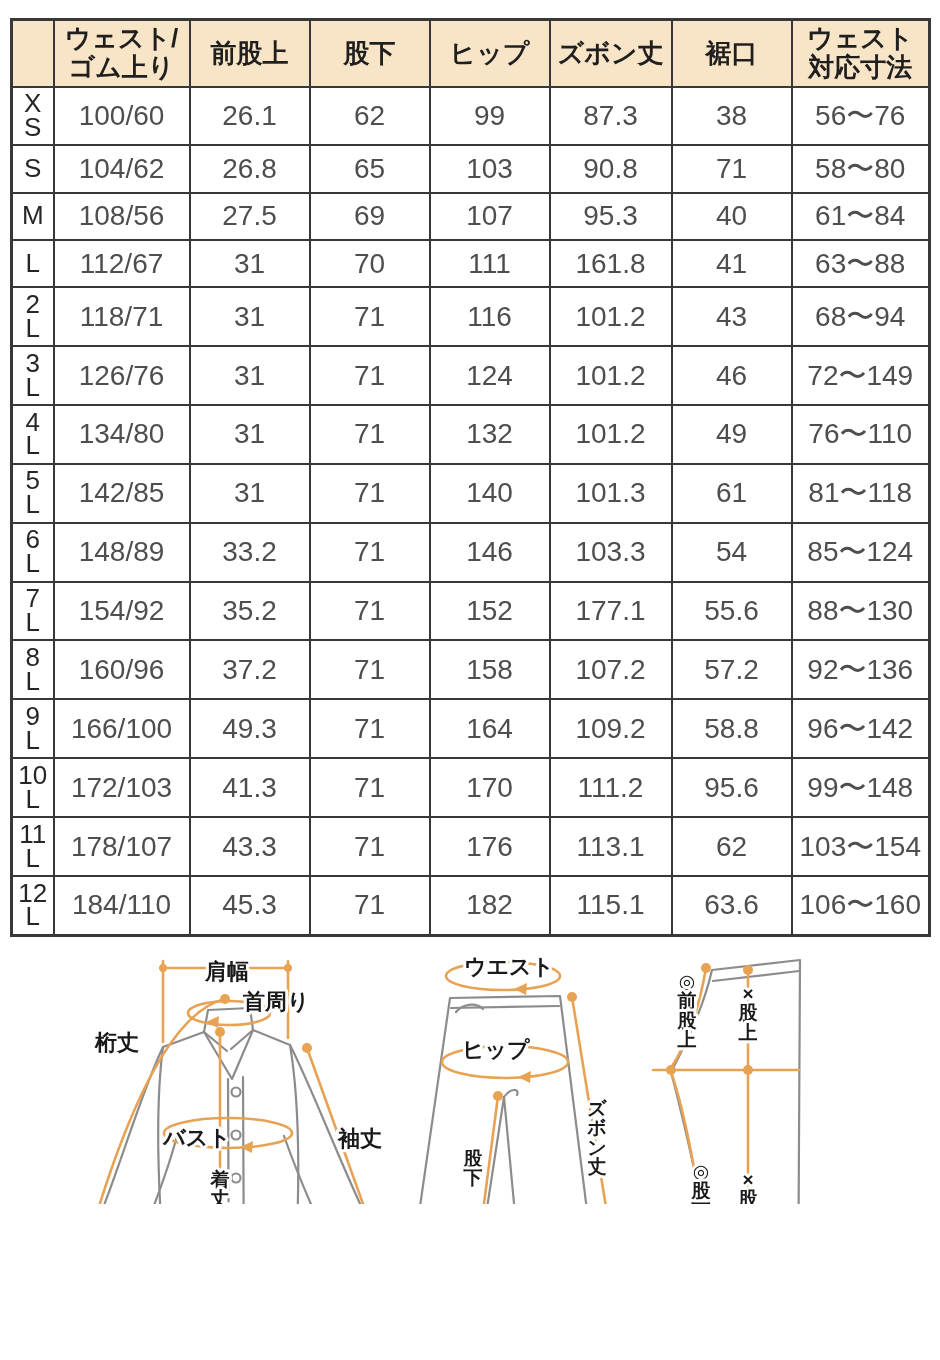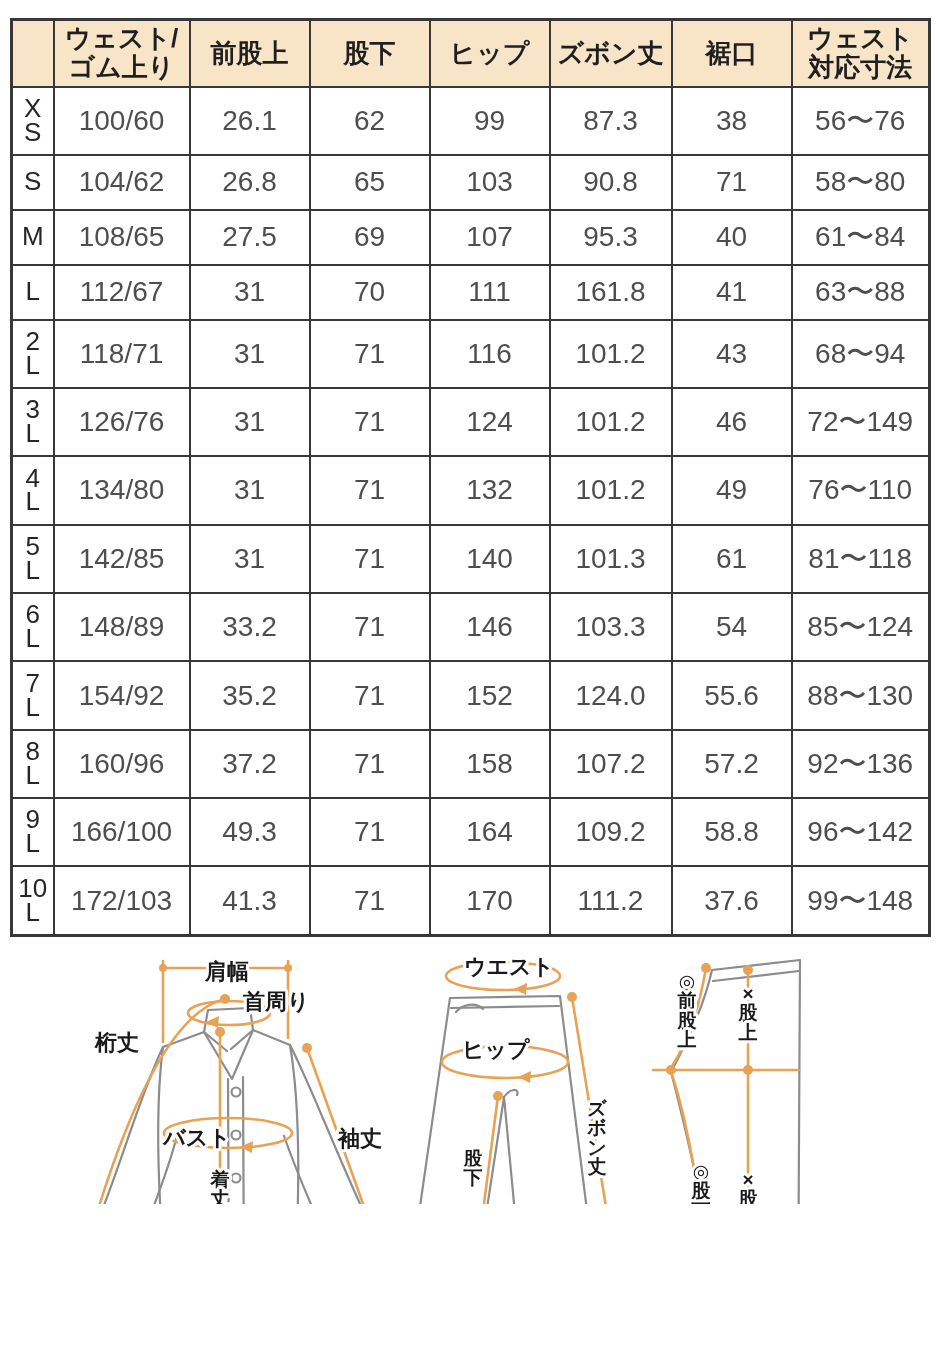--- a/index.html
+++ b/index.html
@@ -98,21 +98,21 @@
         <td>104/62</td>
         <td>26.8</td>
         <td>65</td>
         <td>103</td>
         <td>90.8</td>
         <td>71</td>
         <td>58〜80</td>
       </tr>
       <tr>
         <td class="size">M</td>
-        <td>108/65</td>
+        <td>108/56</td>
         <td>27.5</td>
         <td>69</td>
         <td>107</td>
         <td>95.3</td>
         <td>40</td>
         <td>61〜84</td>
       </tr>
       <tr>
         <td class="size">L</td>
         <td>112/67</td>
@@ -178,21 +178,21 @@
         <td>54</td>
         <td>85〜124</td>
       </tr>
       <tr>
         <td class="size">7
 L</td>
         <td>154/92</td>
         <td>35.2</td>
         <td>71</td>
         <td>152</td>
-        <td>124.0</td>
+        <td>177.1</td>
         <td>55.6</td>
         <td>88〜130</td>
       </tr>
       <tr>
         <td class="size">8
 L</td>
         <td>160/96</td>
         <td>37.2</td>
         <td>71</td>
         <td>158</td>
@@ -212,22 +212,44 @@
         <td>96〜142</td>
       </tr>
       <tr>
         <td class="size">10
 L</td>
         <td>172/103</td>
         <td>41.3</td>
         <td>71</td>
         <td>170</td>
         <td>111.2</td>
-        <td>37.6</td>
+        <td>95.6</td>
         <td>99〜148</td>
+      </tr>
+      <tr>
+        <td class="size">11
+L</td>
+        <td>178/107</td>
+        <td>43.3</td>
+        <td>71</td>
+        <td>176</td>
+        <td>113.1</td>
+        <td>62</td>
+        <td>103〜154</td>
+      </tr>
+      <tr>
+        <td class="size">12
+L</td>
+        <td>184/110</td>
+        <td>45.3</td>
+        <td>71</td>
+        <td>182</td>
+        <td>115.1</td>
+        <td>63.6</td>
+        <td>106〜160</td>
       </tr>
     </tbody>
   </table>
 
   <svg class="diagrams" width="940" height="425" viewBox="0 935 940 425">
 
     <g>
 
       <path class="outline" d="M163,1047 C154,1115 159,1215 167,1290 C212,1298 256,1298 293,1289 C300,1210 301,1110 290,1045 L253,1030 L232,1079 L204,1032 Z"></path>
       <path class="outline" d="M204,1032 L208,1010 L250,1008 L253,1030"></path>

